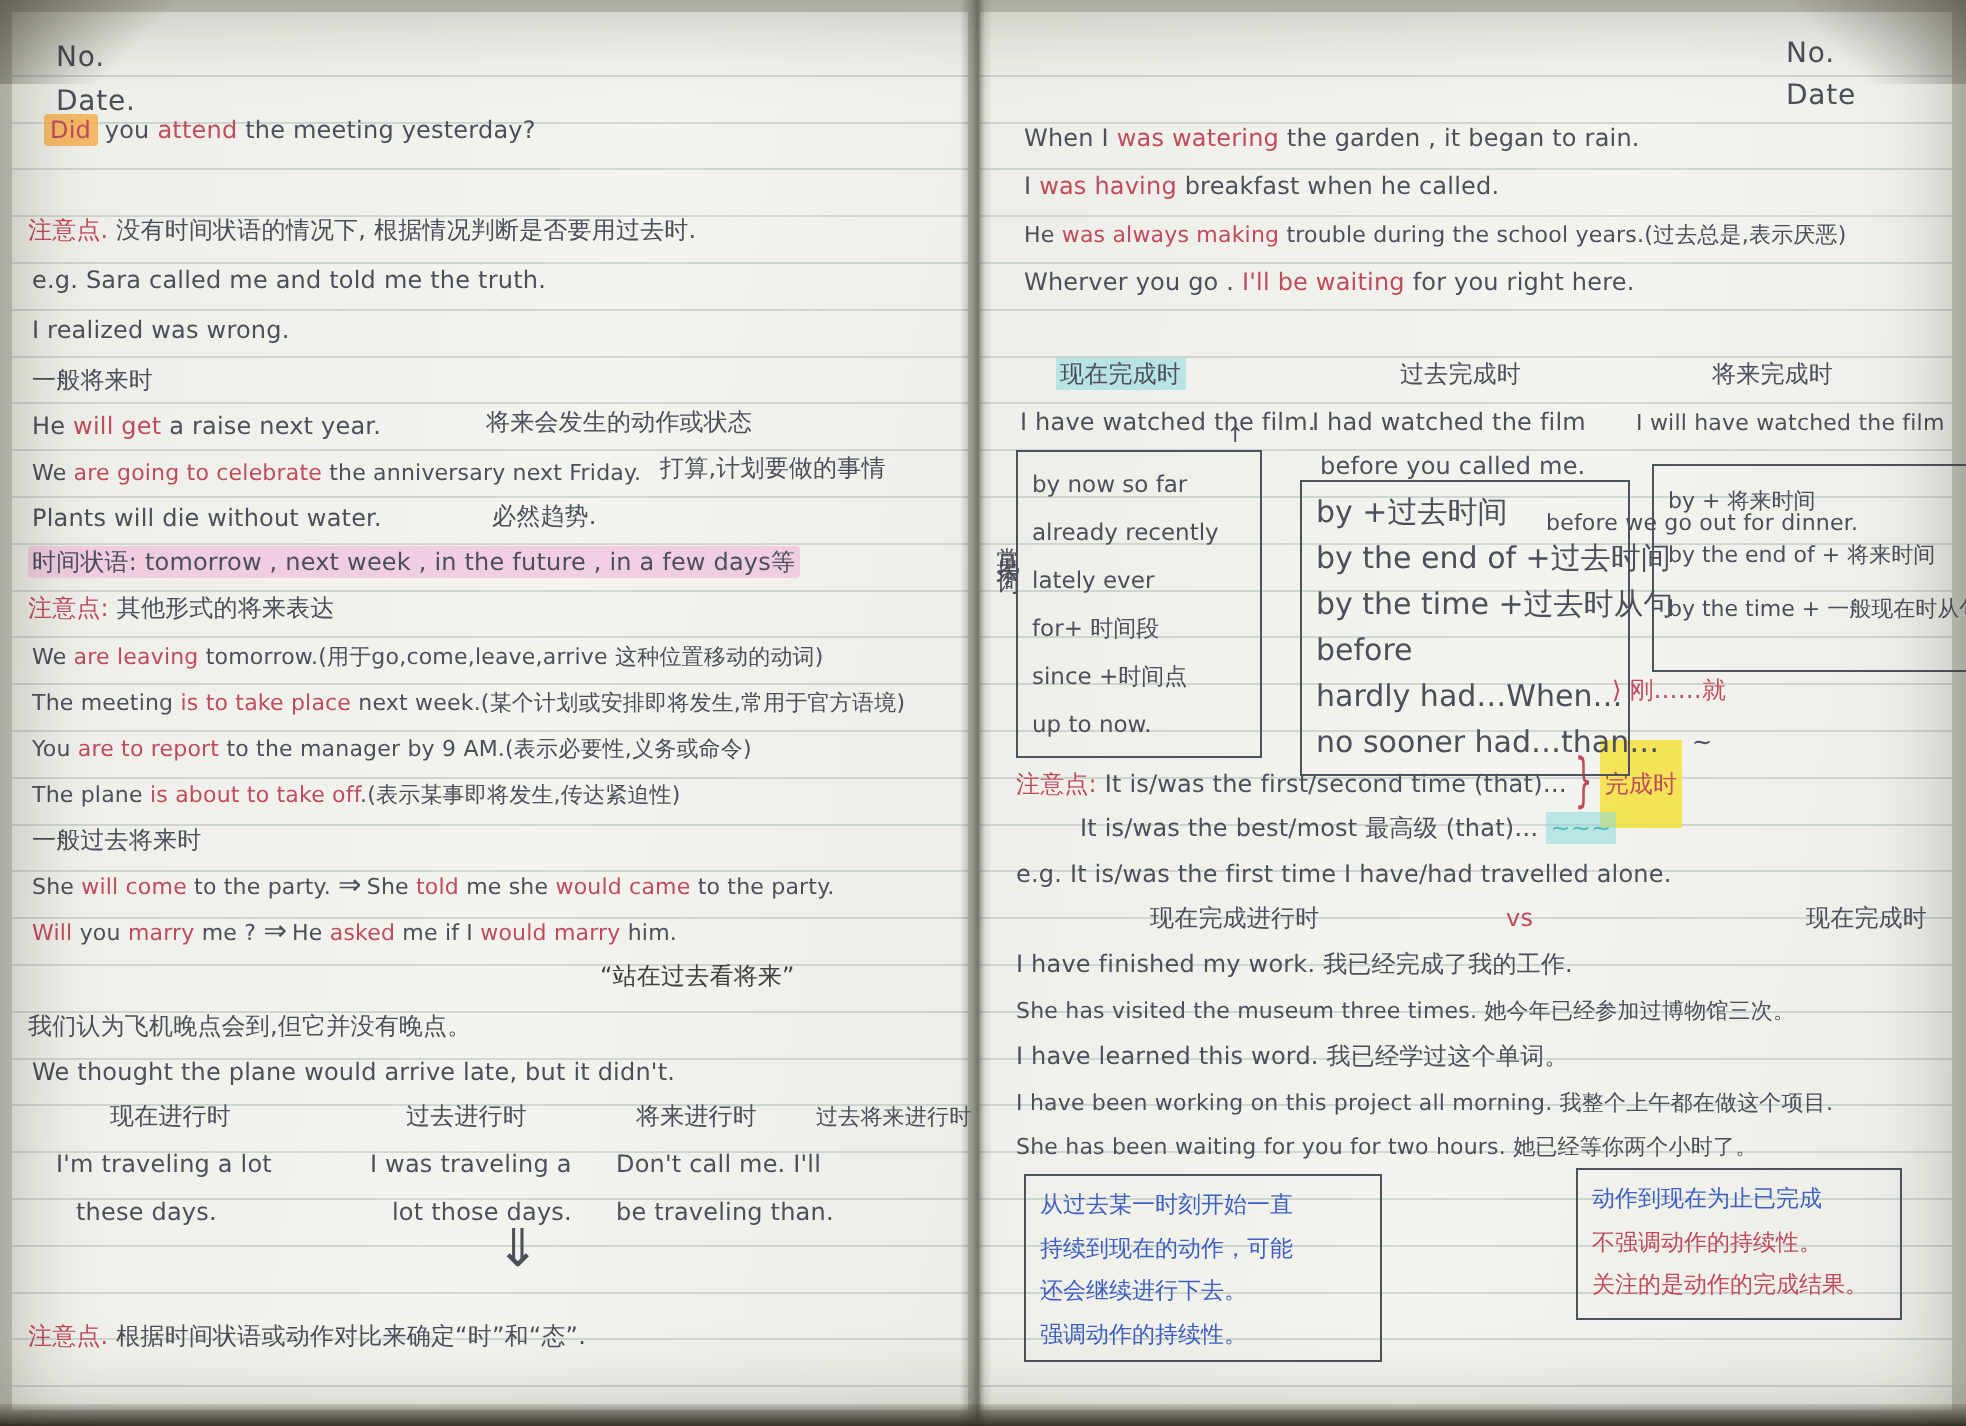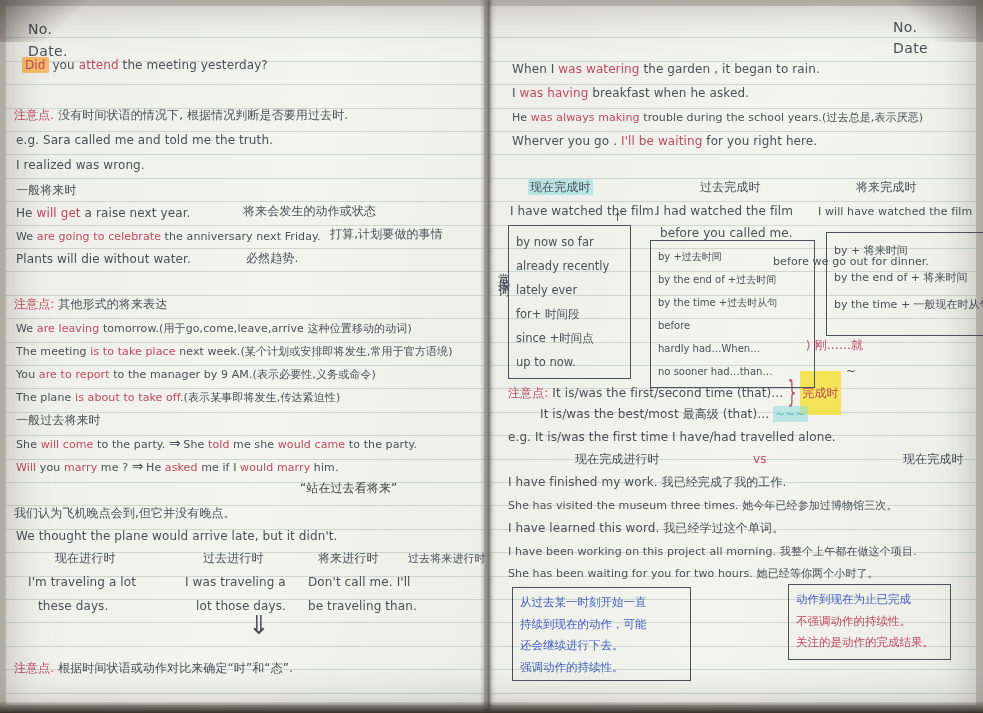--- a/index.html
+++ b/index.html
@@ -47,20 +47,21 @@
       <div class="line" style="left: 14px; top: 108px;"><span class="seg c-red">注意点. </span><span class="seg c-dark">没有时间状语的情况下, 根据情况判断是否要用过去时.</span></div>
       <div class="line" style="left: 16px; top: 133px;"><span class="seg c-dark">e.g. Sara called me and told me the truth.</span></div>
       <div class="line" style="left: 16px; top: 158px;"><span class="seg c-dark">I realized was wrong.</span></div>
       <div class="line" style="left: 16px; top: 183px;"><span class="seg c-dark">一般将来时</span></div>
       <div class="line" style="left: 16px; top: 206px;"><span class="seg c-dark">He </span><span class="seg c-red">will get</span><span class="seg c-dark"> a raise next year.</span></div>
       <div class="line" style="left: 243px; top: 204px;"><span class="seg c-dark">将来会发生的动作或状态</span></div>
       <div class="line small" style="left: 16px; top: 229px;"><span class="seg c-dark">We </span><span class="seg c-red">are going to celebrate</span><span class="seg c-dark"> the anniversary next Friday.</span></div>
       <div class="line" style="left: 330px; top: 227px;"><span class="seg c-dark">打算,计划要做的事情</span></div>
       <div class="line" style="left: 16px; top: 252px;"><span class="seg c-dark">Plants will die without water.</span></div>
       <div class="line" style="left: 246px; top: 251px;"><span class="seg c-dark">必然趋势.</span></div>
+      <div class="line" style="left: 14px; top: 274px;"><span class="seg c-dark hl-pink">时间状语: tomorrow , next week , in the future , in a few days等</span></div>
       <div class="line" style="left: 14px; top: 297px;"><span class="seg c-red">注意点: </span><span class="seg c-dark">其他形式的将来表达</span></div>
       <div class="line small" style="left: 16px; top: 321px;"><span class="seg c-dark">We </span><span class="seg c-red">are leaving</span><span class="seg c-dark"> tomorrow.(用于go,come,leave,arrive 这种位置移动的动词)</span></div>
       <div class="line small" style="left: 16px; top: 344px;"><span class="seg c-dark">The meeting </span><span class="seg c-red">is to take place</span><span class="seg c-dark"> next week.(某个计划或安排即将发生,常用于官方语境)</span></div>
       <div class="line small" style="left: 16px; top: 367px;"><span class="seg c-dark">You </span><span class="seg c-red">are to report</span><span class="seg c-dark"> to the manager by 9 AM.(表示必要性,义务或命令)</span></div>
       <div class="line small" style="left: 16px; top: 390px;"><span class="seg c-dark">The plane </span><span class="seg c-red">is about to take off</span><span class="seg c-dark">.(表示某事即将发生,传达紧迫性)</span></div>
       <div class="line" style="left: 16px; top: 413px;"><span class="seg c-dark">一般过去将来时</span></div>
       <div class="line small" style="left: 16px; top: 436px;"><span class="seg c-dark">She </span><span class="seg c-red">will come</span><span class="seg c-dark"> to the party.  </span><span class="seg c-dark arrow">⇒</span><span class="seg c-dark">  She </span><span class="seg c-red">told</span><span class="seg c-dark"> me she </span><span class="seg c-red">would came</span><span class="seg c-dark"> to the party.</span></div>
       <div class="line small" style="left: 16px; top: 459px;"><span class="seg c-red">Will</span><span class="seg c-dark"> you </span><span class="seg c-red">marry</span><span class="seg c-dark"> me ?    </span><span class="seg c-dark arrow">⇒</span><span class="seg c-dark">  He </span><span class="seg c-red">asked</span><span class="seg c-dark"> me if I </span><span class="seg c-red">would marry</span><span class="seg c-dark"> him.</span></div>
       <div class="line" style="left: 300px; top: 481px;"><span class="seg c-dred">“站在过去看将来”</span></div>
       <div class="line" style="left: 14px; top: 506px;"><span class="seg c-dark">我们认为飞机晚点会到,但它并没有晚点。</span></div>
@@ -73,21 +74,21 @@
       <div class="line" style="left: 185px; top: 575px;"><span class="seg c-dark">I was traveling a</span></div>
       <div class="line" style="left: 308px; top: 575px;"><span class="seg c-dark">Don't call me. I'll</span></div>
       <div class="line" style="left: 38px; top: 599px;"><span class="seg c-dark">these days.</span></div>
       <div class="line" style="left: 196px; top: 599px;"><span class="seg c-dark">lot those days.</span></div>
       <div class="line" style="left: 308px; top: 599px;"><span class="seg c-dark">be traveling than.</span></div>
       <div class="line bigarrow" style="left: 248px; top: 618px;"><span class="seg c-dark">⇓</span></div>
       <div class="line" style="left: 14px; top: 661px;"><span class="seg c-red">注意点. </span><span class="seg c-dark">根据时间状语或动作对比来确定“时”和“态”.</span></div>
       <div class="line tiny" style="left: 893px; top: 20px;"><span class="seg c-dark">No.</span></div>
       <div class="line tiny" style="left: 893px; top: 41px;"><span class="seg c-dark">Date</span></div>
       <div class="line" style="left: 512px; top: 62px;"><span class="seg c-dark">When I </span><span class="seg c-red">was watering</span><span class="seg c-dark"> the garden , it began to rain.</span></div>
-      <div class="line" style="left: 512px; top: 86px;"><span class="seg c-dark">I </span><span class="seg c-red">was having</span><span class="seg c-dark"> breakfast when he asked.</span></div>
+      <div class="line" style="left: 512px; top: 86px;"><span class="seg c-dark">I </span><span class="seg c-red">was having</span><span class="seg c-dark"> breakfast when he called.</span></div>
       <div class="line small" style="left: 512px; top: 110px;"><span class="seg c-dark">He </span><span class="seg c-red">was always making</span><span class="seg c-dark"> trouble during the school years.(过去总是,表示厌恶)</span></div>
       <div class="line" style="left: 512px; top: 134px;"><span class="seg c-dark">Wherver you go . </span><span class="seg c-red">I'll be waiting</span><span class="seg c-dark"> for you right here.</span></div>
       <div class="line" style="left: 528px; top: 180px;"><span class="seg c-dark hl-cyan">现在完成时</span></div>
       <div class="line" style="left: 700px; top: 180px;"><span class="seg c-dark">过去完成时</span></div>
       <div class="line" style="left: 856px; top: 180px;"><span class="seg c-dark">将来完成时</span></div>
       <div class="line" style="left: 510px; top: 204px;"><span class="seg c-dark">I have watched the film.</span></div>
       <div class="line" style="left: 656px; top: 204px;"><span class="seg c-dark">I had watched the film</span></div>
       <div class="line small" style="left: 818px; top: 204px;"><span class="seg c-dark">I will have watched the film</span></div>
       <div class="line" style="left: 660px; top: 226px;"><span class="seg c-dark">before you called me.</span></div>
       <div class="line small" style="left: 773px; top: 226px; margin-top: 28px;"><span class="seg c-dark">before we go out for dinner.</span></div>
@@ -107,21 +108,21 @@
       <div class="line" style="left: 806px; top: 338px;"><span class="seg c-red">⟩</span><span class="seg c-red"> 刚……就</span></div>
       <div class="line" style="left: 846px; top: 364px;"><span class="seg c-dark">~</span></div>
       <div class="box" style="left: 508px; top: 225px; width: 114px; height: 148px; font-size: 11.5px;">
         <div class="bline" style="line-height: 24px;"><span class="seg c-dark">by now    so far</span></div>
         <div class="bline" style="line-height: 24px;"><span class="seg c-dark">already  recently</span></div>
         <div class="bline" style="line-height: 24px;"><span class="seg c-dark">lately  ever</span></div>
         <div class="bline" style="line-height: 24px;"><span class="seg c-dark">for+ 时间段</span></div>
         <div class="bline" style="line-height: 24px;"><span class="seg c-dark">since +时间点</span></div>
         <div class="bline" style="line-height: 24px;"><span class="seg c-dark">up to now.</span></div>
       </div>
-      <div class="box" style="left: 650px; top: 240px; width: 156px; height: 142px; font-size: 10px;">
+      <div class="box" style="left: 650px; top: 240px; width: 156px; height: 142px; font-size: 15px;">
         <div class="bline" style="line-height: 23px;"><span class="seg c-dark">by +过去时间</span></div>
         <div class="bline" style="line-height: 23px;"><span class="seg c-dark">by the end of +过去时间</span></div>
         <div class="bline" style="line-height: 23px;"><span class="seg c-dark">by the time +过去时从句</span></div>
         <div class="bline" style="line-height: 23px;"><span class="seg c-dark">before</span></div>
         <div class="bline" style="line-height: 23px;"><span class="seg c-dark">hardly had…When…</span></div>
         <div class="bline" style="line-height: 23px;"><span class="seg c-dark">no sooner had…than…</span></div>
       </div>
       <div class="box" style="left: 826px; top: 232px; width: 152px; height: 98px; font-size: 11px;">
         <div class="bline" style="line-height: 27px;"><span class="seg c-dark">by + 将来时间</span></div>
         <div class="bline" style="line-height: 27px;"><span class="seg c-dark">by the end of + 将来时间</span></div>

